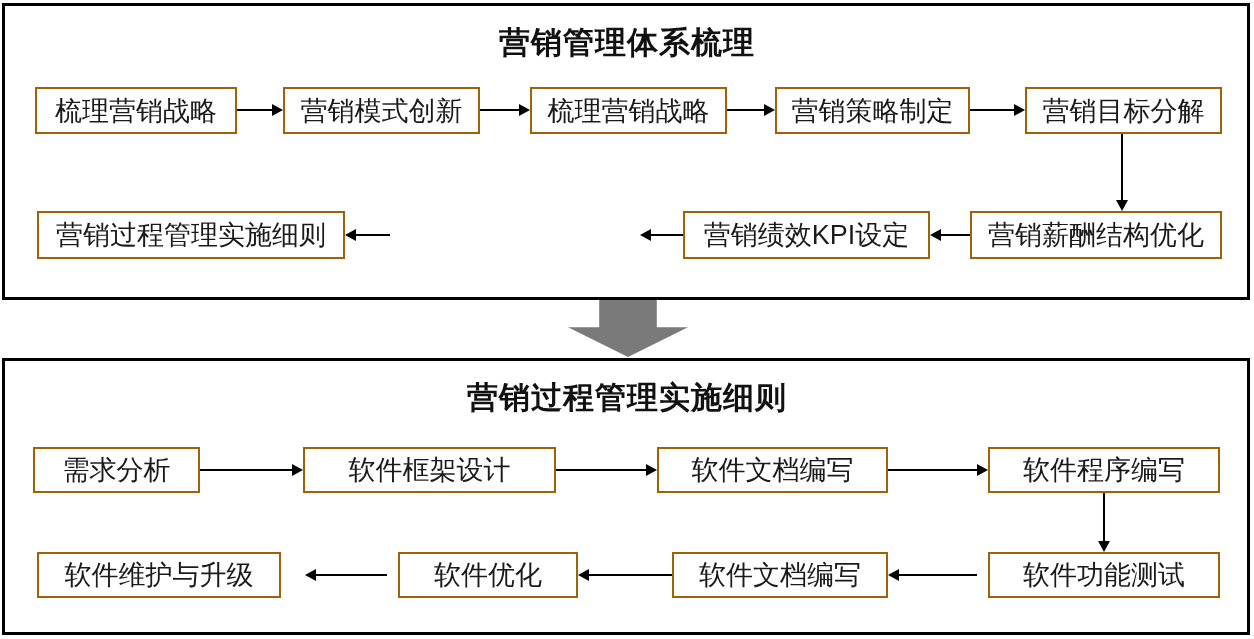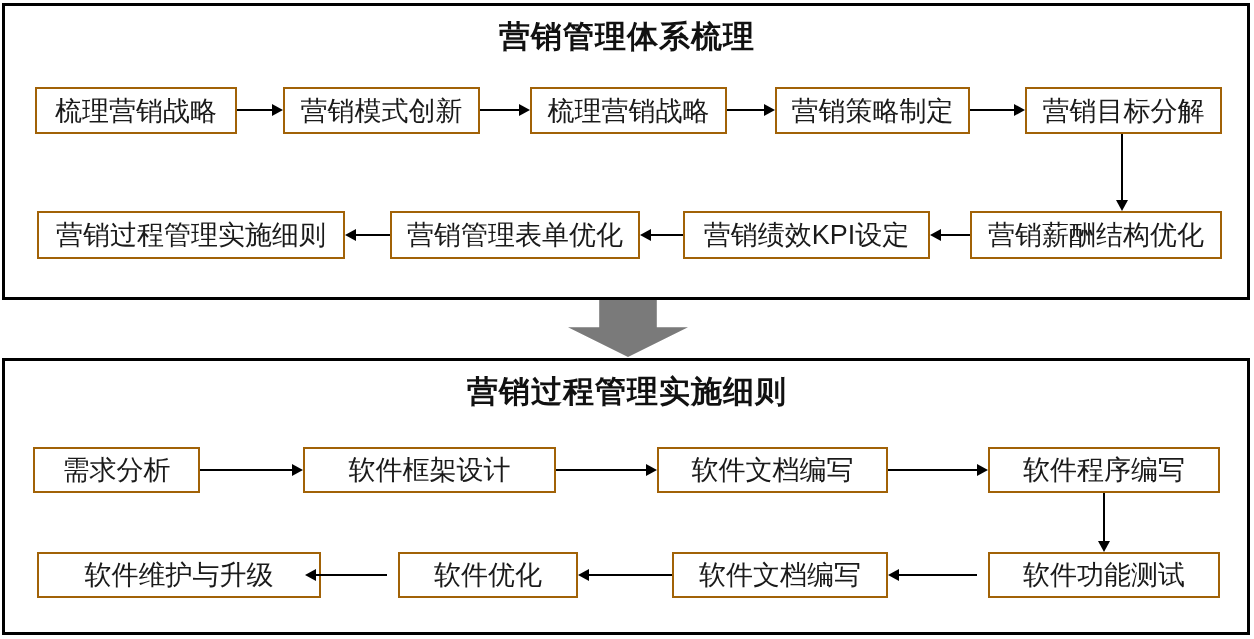--- a/index.html
+++ b/index.html
@@ -16,20 +16,21 @@
     background:#ffffff;
     box-sizing:border-box;
   }
   #panel-top{left:2px;top:3px;width:1248px;height:297px;}
   #panel-bottom{left:2px;top:358px;width:1248px;height:277px;}
   .title{
     position:absolute;left:0;width:100%;
     text-align:center;
     font-size:31px;font-weight:bold;color:#111111;
     letter-spacing:1px;
+    margin-top:6px;
   }
   .box{
     position:absolute;
     border:2px solid #a16207;
     background:#ffffff;
     box-sizing:border-box;
     display:flex;align-items:center;justify-content:center;
     font-size:27px;font-weight:500;color:#1a1a1a;
     white-space:nowrap;
   }
@@ -77,42 +78,41 @@
   <div class="box" style="left:1025px;top:87px; width:197px; height:47px">营销目标分解</div>
 
   <div class="arr h r" style="left:237px;top:109px;width:35px"></div>
   <div class="arr h r" style="left:480px;top:109px;width:39px"></div>
   <div class="arr h r" style="left:727px;top:109px;width:37px"></div>
   <div class="arr h r" style="left:970px;top:109px;width:44px"></div>
 
   <div class="arr v d" style="left:1121px;top:134px;height:66px"></div>
 
   <div class="box" style="left:37px;  top:211px; width:308px; height:48px">营销过程管理实施细则</div>
-  <div class="box" style="left:390px; top:211px; width:250px; height:48px">营销管理表单优化</div>
   <div class="box" style="left:683px; top:211px; width:247px; height:48px">营销绩效KPI设定</div>
   <div class="box" style="left:970px; top:211px; width:252px; height:48px">营销薪酬结构优化</div>
 
   <div class="arr h l" style="left:941px;top:234px;width:29px"></div>
   <div class="arr h l" style="left:651px;top:234px;width:32px"></div>
   <div class="arr h l" style="left:356px;top:234px;width:34px"></div>
 
   <div class="big-arrow"></div>
 
   <div class="box" style="left:33px;  top:447px; width:167px; height:46px">需求分析</div>
   <div class="box" style="left:303px; top:447px; width:253px; height:46px">软件框架设计</div>
   <div class="box" style="left:657px; top:447px; width:231px; height:46px">软件文档编写</div>
   <div class="box" style="left:988px; top:447px; width:232px; height:46px">软件程序编写</div>
 
   <div class="arr h r" style="left:200px;top:469px;width:92px"></div>
   <div class="arr h r" style="left:556px;top:469px;width:90px"></div>
   <div class="arr h r" style="left:888px;top:469px;width:89px"></div>
 
   <div class="arr v d" style="left:1103px;top:493px;height:48px"></div>
 
-  <div class="box" style="left:37px;  top:552px; width:284px; height:46px">软件维护与升级</div>
+  <div class="box" style="left:37px;  top:552px; width:244px; height:46px">软件维护与升级</div>
   <div class="box" style="left:398px; top:552px; width:180px; height:46px">软件优化</div>
   <div class="box" style="left:672px; top:552px; width:216px; height:46px">软件文档编写</div>
   <div class="box" style="left:988px; top:552px; width:232px; height:46px">软件功能测试</div>
 
   <div class="arr h l" style="left:899px;top:574px;width:78px"></div>
   <div class="arr h l" style="left:589px;top:574px;width:83px"></div>
   <div class="arr h l" style="left:316px;top:574px;width:71px"></div>
 
 </div>
 

